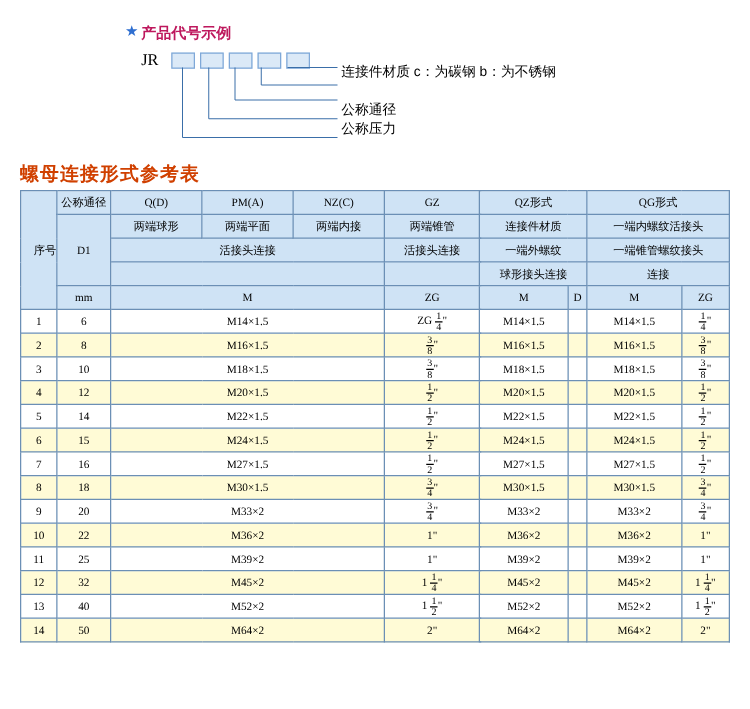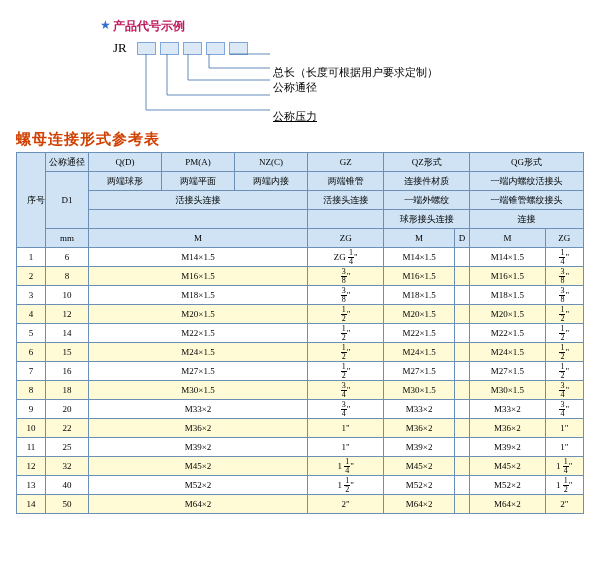--- a/index.html
+++ b/index.html
@@ -34,21 +34,21 @@
   }
   .leaders{position:absolute;left:0;top:0;width:600px;height:125px;}
   .note{
     position:absolute;font-size:11px;
     font-family:"Liberation Sans","DejaVu Sans",sans-serif;
     white-space:nowrap;
   }
   .n1{left:273px;top:50px;}
   .n2{left:273px;top:65px;}
   .n3{left:273px;top:80px;}
-  .n4{left:273px;top:109px;text-decoration:underline;}
+  .n4{left:273px;top:95px;}
   .n5{left:273px;top:110px;}
 
   
   .section-title{
     position:absolute;left:16px;top:130px;
     font-size:15px;font-weight:bold;color:#d04000;
     font-family:"Liberation Sans","DejaVu Sans",sans-serif;
     letter-spacing:1px;
     text-align:center;
   }
@@ -100,21 +100,21 @@
     <g stroke="#3a6ea8" stroke-width="0.8" fill="none">
 
       <path d="M146,54 L146,110 L270,110"></path>
       <path d="M167,54 L167,95 L270,95"></path>
       <path d="M188,54 L188,80 L270,80"></path>
       <path d="M209,54 L209,68 L270,68"></path>
       <path d="M230,54 L230,54 L270,54"></path>
     </g>
   </svg>
 
-  <div class="note n2">总长（长度可根据用户要求定制）</div>
+  <div class="note n1">连接件材质  c：为碳钢  b：为不锈钢</div>
   <div class="note n3">公称通径</div>
   <div class="note n4">公称压力</div>
 </div>
 
 <div class="section-title">螺母连接形式参考表</div>
 
 <table>
   <thead>
     <tr>
       <td class="hdr-seq" rowspan="5"><span class="vhdr">序号</span></td>

